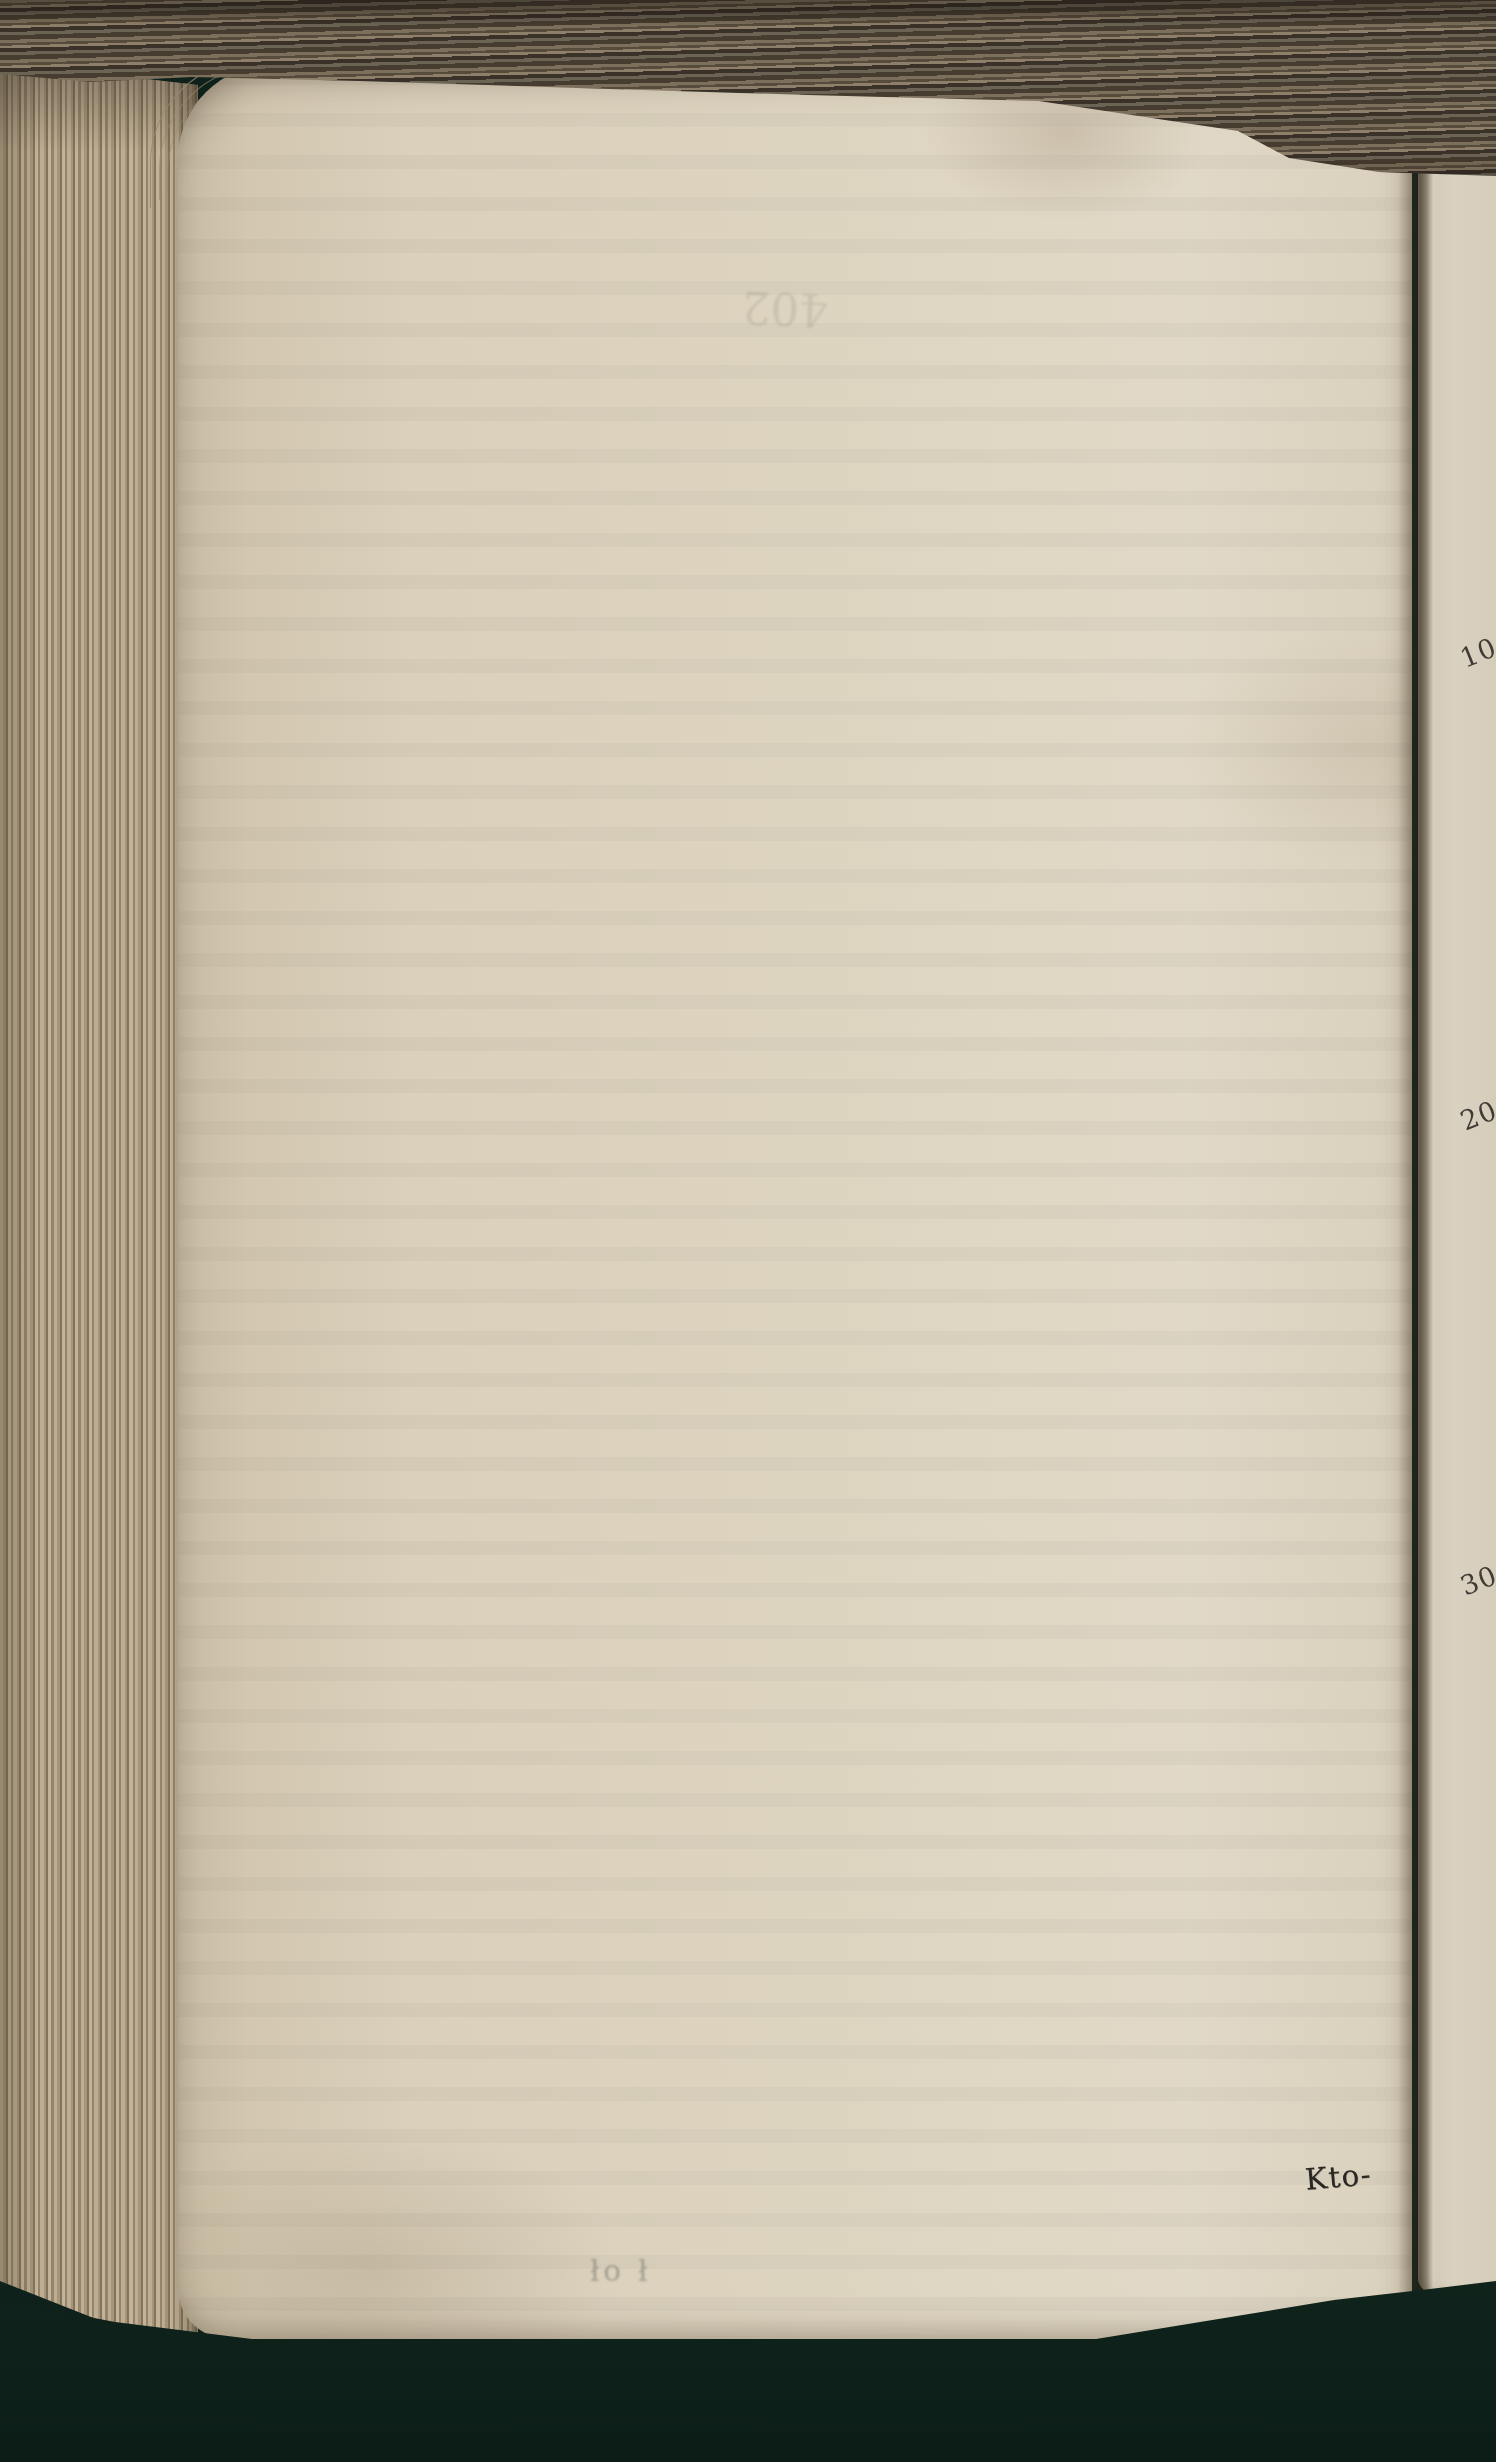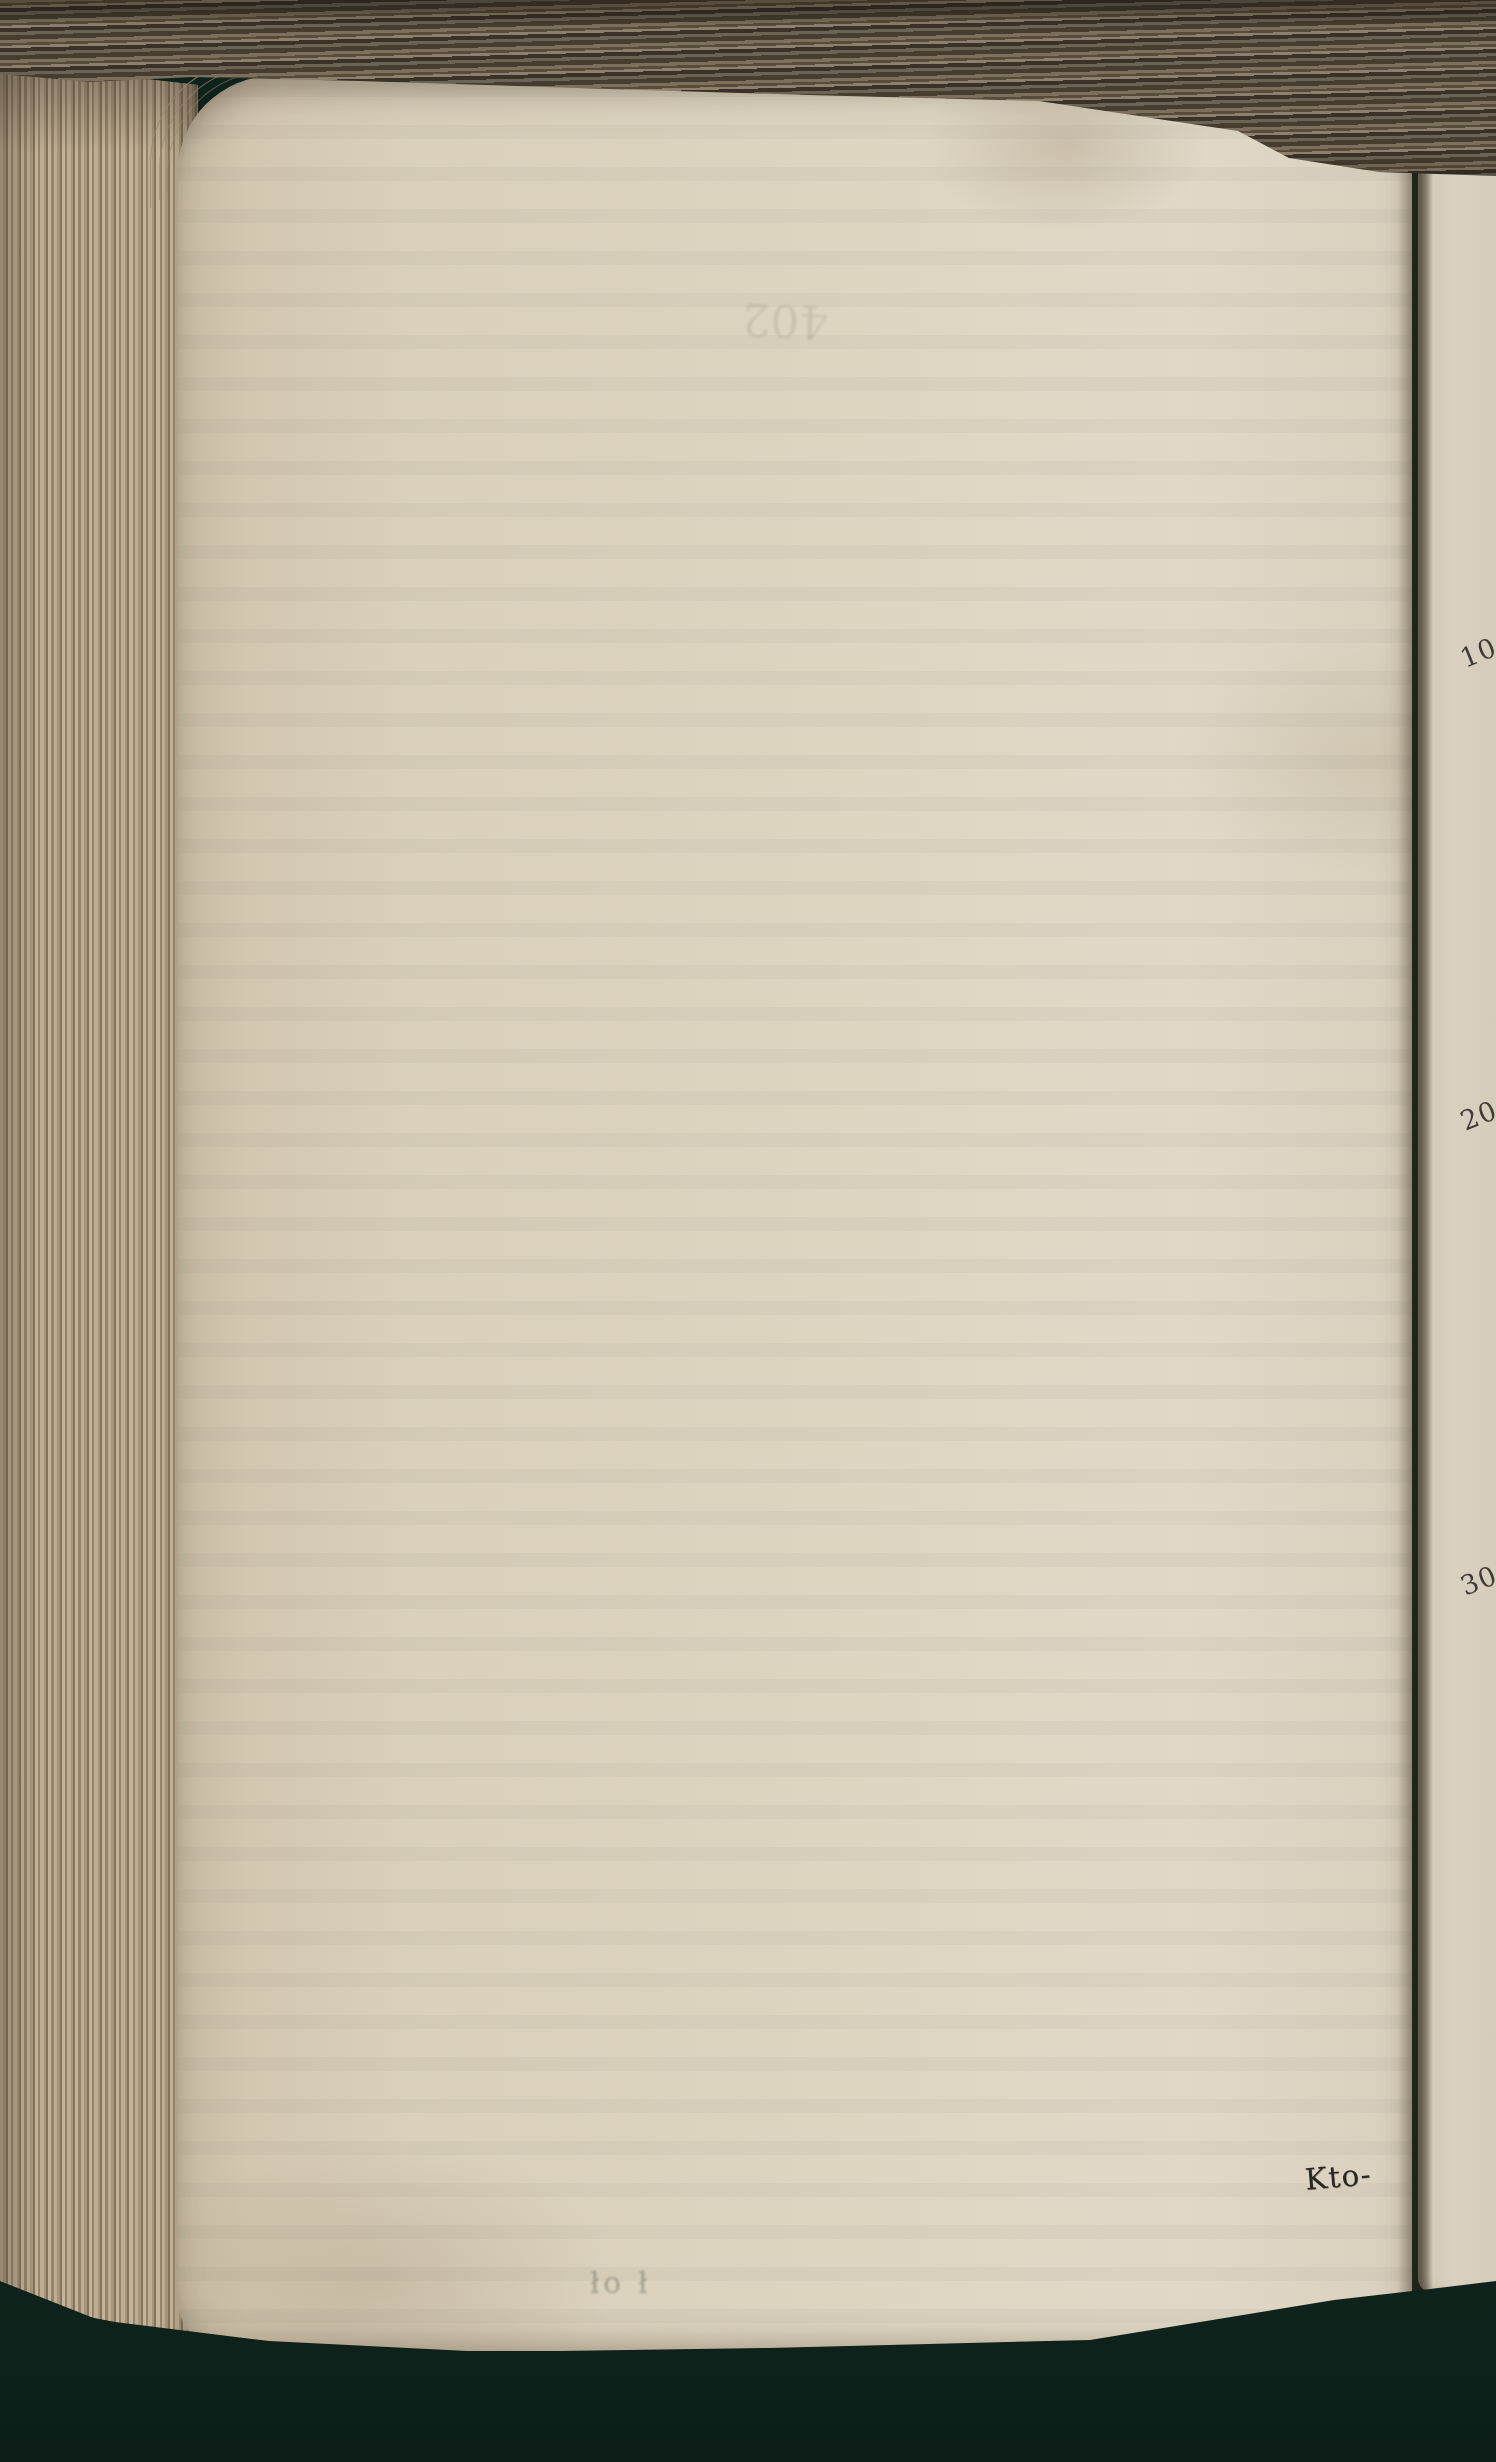--- a/index.html
+++ b/index.html
@@ -47,21 +47,21 @@
     position:absolute;z-index:2;background:transparent;
     border-style:solid;border-color:#96876e transparent transparent #96876e;
     border-width:1.9px 0 0 1.9px;border-top-left-radius:103px;
   }
   .arc1{left:150px;top:60px;width:147px;height:147px;opacity:.85;}
   .arc2{left:159px;top:66px;width:133px;height:133px;opacity:.65;}
   .arc3{left:167px;top:71px;width:121px;height:121px;opacity:.5;}
 
   
   .page{
-    position:absolute;left:178px;top:76px;width:1234px;height:2275px;z-index:3;
+    position:absolute;left:178px;top:64px;width:1234px;height:2275px;z-index:3;
     border-radius:96px 3.8px 13px 51px;
     background:
       radial-gradient(ellipse 205px 128px at 72% 3%, rgba(120,95,70,.20), rgba(0,0,0,0) 70%),
       radial-gradient(ellipse 333px 205px at 16% 97%, rgba(140,120,90,.22), rgba(0,0,0,0) 72%),
       radial-gradient(ellipse 269px 167px at 96% 30%, rgba(150,130,100,.15), rgba(0,0,0,0) 70%),
       linear-gradient(90deg,
         #c7bba3 0, #d3c7b0 71px, #dad0bb 231px,
         #ded5c1 55%, #e1d9c7 82%, #d9d0bd 100%);
     box-shadow:
       inset 0 29.5px 41px -22px rgba(55,44,32,.50),

